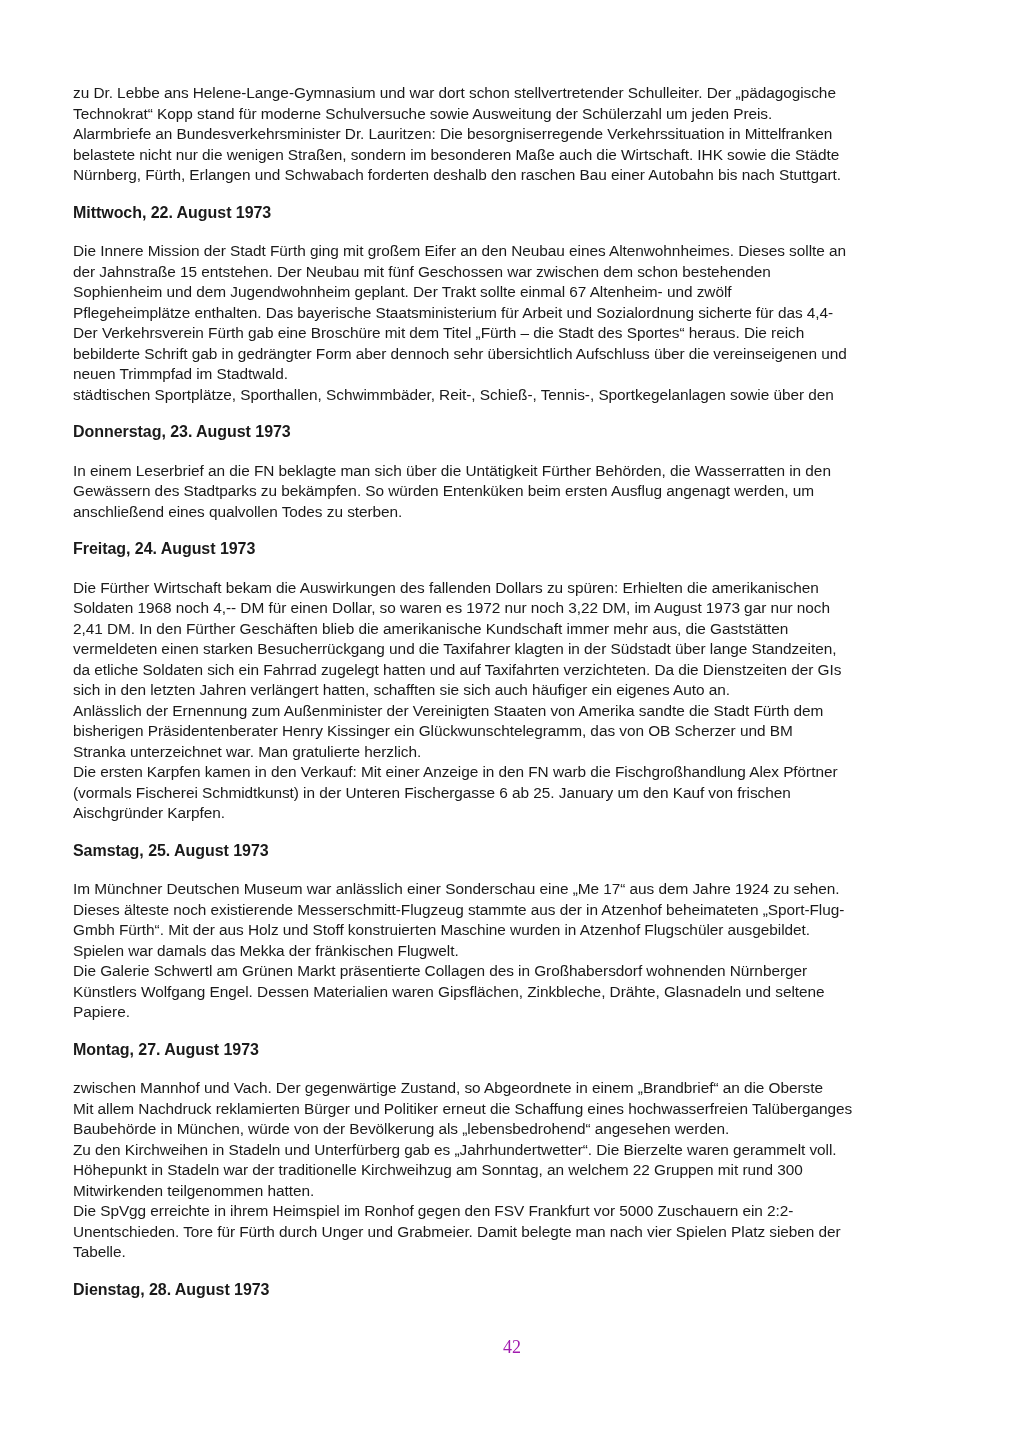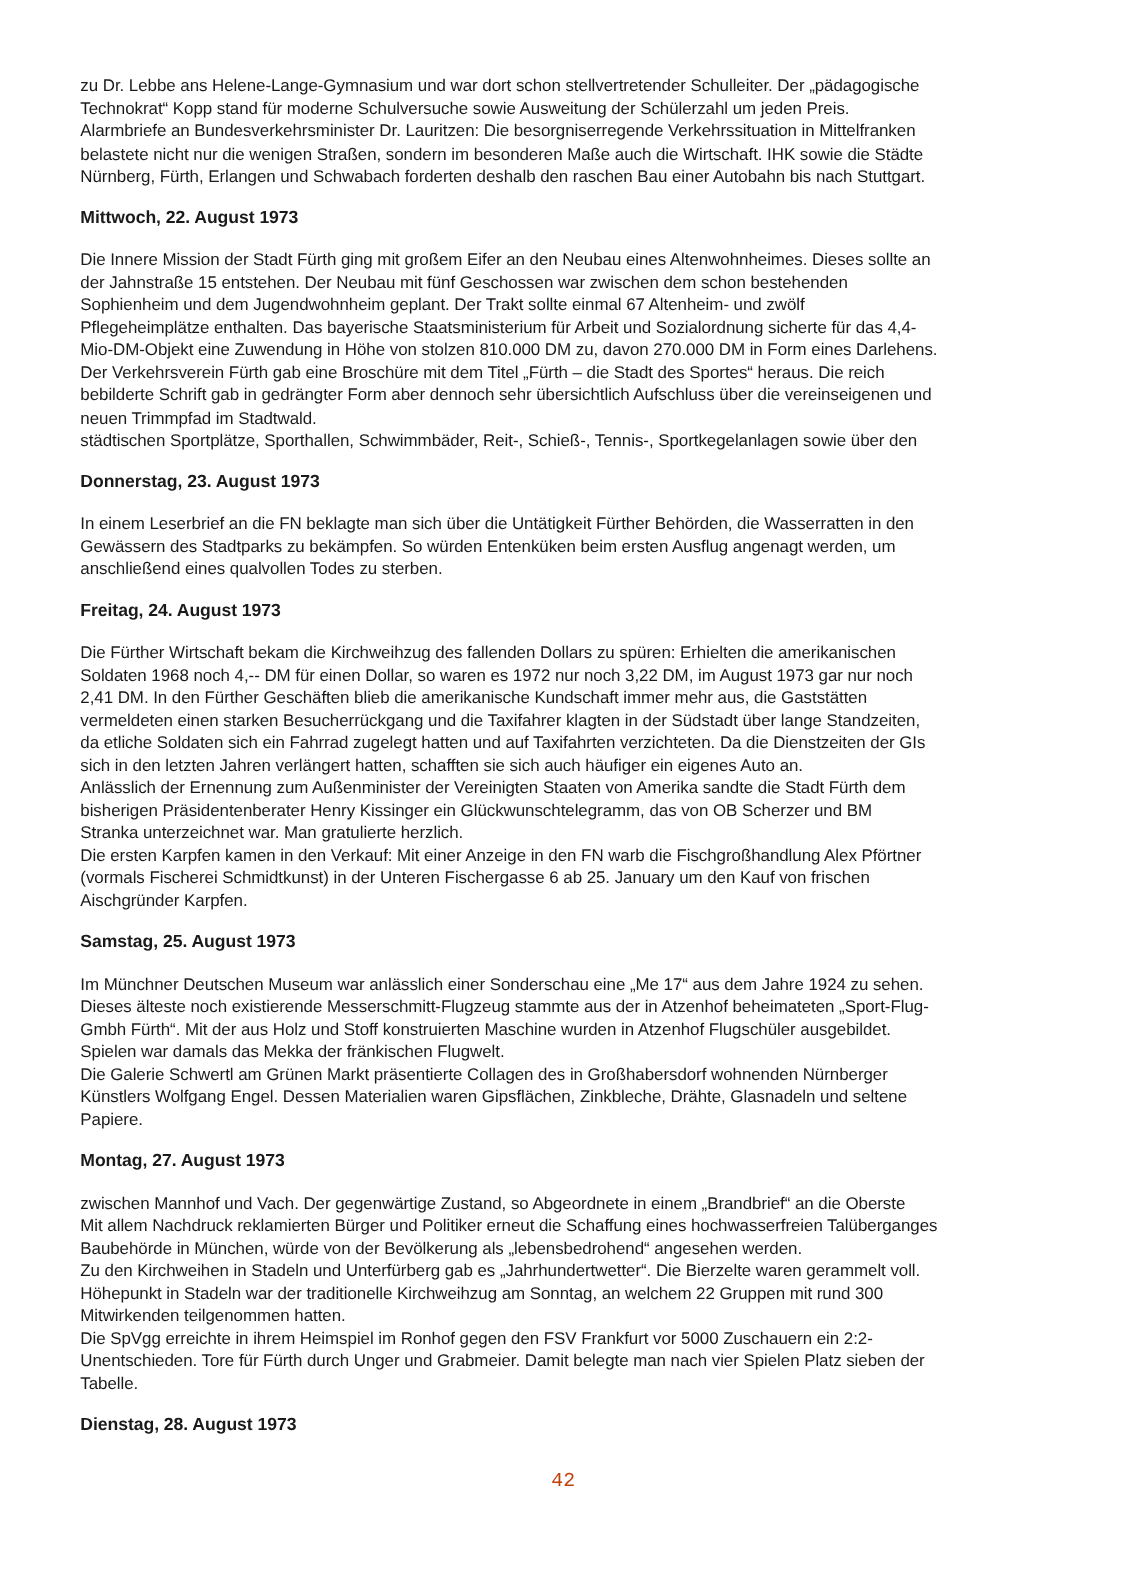--- a/index.html
+++ b/index.html
@@ -9,43 +9,43 @@
     width: 1024px;
     height: 1448px;
     background: #ffffff;
     overflow: hidden;
     font-family: "Liberation Sans", "DejaVu Sans", sans-serif;
     color: #1a1a1a;
   }
   .content {
     position: absolute;
     left: 73px;
-    top: 69px;
+    top: 83px;
     width: 884px;
     font-size: 15.4px;
     line-height: 20.5px;
     letter-spacing: -0.05px;
   }
   .heading {
     font-size: 16px;
     line-height: 20.5px;
     font-weight: 700;
     margin: 17px 0 18px 0;
   }
   .para { margin: 0; }
   .line { white-space: pre; }
   .page-number {
     position: absolute;
     top: 1337px;
     left: 0;
     width: 100%;
     text-align: center;
-    font-family: Liberation Mono, monospace;
+    font-family: Liberation Serif, serif;
     font-size: 18px;
-    color: #c2410c;
+    color: #a21caf;
   }
 </style>
 </head>
 <body>
 
 <div class="page">
   <div class="content">
 
     <div class="para">
         <div class="line">zu Dr. Lebbe ans Helene-Lange-Gymnasium und war dort schon stellvertretender Schulleiter. Der „pädagogische</div>
@@ -55,41 +55,40 @@
         <div class="line">Nürnberg, Fürth, Erlangen und Schwabach forderten deshalb den raschen Bau einer Autobahn bis nach Stuttgart.</div>
       </div>
 
     <section>
       <h2 class="heading">Mittwoch, 22. August 1973</h2>
       <div class="para">
           <div class="line">Die Innere Mission der Stadt Fürth ging mit großem Eifer an den Neubau eines Altenwohnheimes. Dieses sollte an</div>
           <div class="line">der Jahnstraße 15 entstehen. Der Neubau mit fünf Geschossen war zwischen dem schon bestehenden</div>
           <div class="line">Sophienheim und dem Jugendwohnheim geplant. Der Trakt sollte einmal 67 Altenheim- und zwölf</div>
           <div class="line">Pflegeheimplätze enthalten. Das bayerische Staatsministerium für Arbeit und Sozialordnung sicherte für das 4,4-</div>
-          <div class="line">Mio-DM-Objekt eine Zuwendung in Höhe von stolzen 810.000 DM zu, davon 270.000 DM in Form eines Darlehens.</div>
           <div class="line">Der Verkehrsverein Fürth gab eine Broschüre mit dem Titel „Fürth – die Stadt des Sportes“ heraus. Die reich</div>
           <div class="line">bebilderte Schrift gab in gedrängter Form aber dennoch sehr übersichtlich Aufschluss über die vereinseigenen und</div>
           <div class="line">neuen Trimmpfad im Stadtwald.</div>
           <div class="line">städtischen Sportplätze, Sporthallen, Schwimmbäder, Reit-, Schieß-, Tennis-, Sportkegelanlagen sowie über den</div>
         </div>
     </section>
 
     <section>
       <h2 class="heading">Donnerstag, 23. August 1973</h2>
       <div class="para">
           <div class="line">In einem Leserbrief an die FN beklagte man sich über die Untätigkeit Fürther Behörden, die Wasserratten in den</div>
           <div class="line">Gewässern des Stadtparks zu bekämpfen. So würden Entenküken beim ersten Ausflug angenagt werden, um</div>
           <div class="line">anschließend eines qualvollen Todes zu sterben.</div>
         </div>
     </section>
 
     <section>
       <h2 class="heading">Freitag, 24. August 1973</h2>
       <div class="para">
-          <div class="line">Die Fürther Wirtschaft bekam die Kirchweihzug des fallenden Dollars zu spüren: Erhielten die amerikanischen</div>
+          <div class="line">Die Fürther Wirtschaft bekam die Auswirkungen des fallenden Dollars zu spüren: Erhielten die amerikanischen</div>
           <div class="line">Soldaten 1968 noch 4,-- DM für einen Dollar, so waren es 1972 nur noch 3,22 DM, im August 1973 gar nur noch</div>
           <div class="line">2,41 DM. In den Fürther Geschäften blieb die amerikanische Kundschaft immer mehr aus, die Gaststätten</div>
           <div class="line">vermeldeten einen starken Besucherrückgang und die Taxifahrer klagten in der Südstadt über lange Standzeiten,</div>
           <div class="line">da etliche Soldaten sich ein Fahrrad zugelegt hatten und auf Taxifahrten verzichteten. Da die Dienstzeiten der GIs</div>
           <div class="line">sich in den letzten Jahren verlängert hatten, schafften sie sich auch häufiger ein eigenes Auto an.</div>
           <div class="line">Anlässlich der Ernennung zum Außenminister der Vereinigten Staaten von Amerika sandte die Stadt Fürth dem</div>
           <div class="line">bisherigen Präsidentenberater Henry Kissinger ein Glückwunschtelegramm, das von OB Scherzer und BM</div>
           <div class="line">Stranka unterzeichnet war. Man gratulierte herzlich.</div>
           <div class="line">Die ersten Karpfen kamen in den Verkauf: Mit einer Anzeige in den FN warb die Fischgroßhandlung Alex Pförtner</div>
           <div class="line">(vormals Fischerei Schmidtkunst) in der Unteren Fischergasse 6 ab 25. January um den Kauf von frischen</div>

